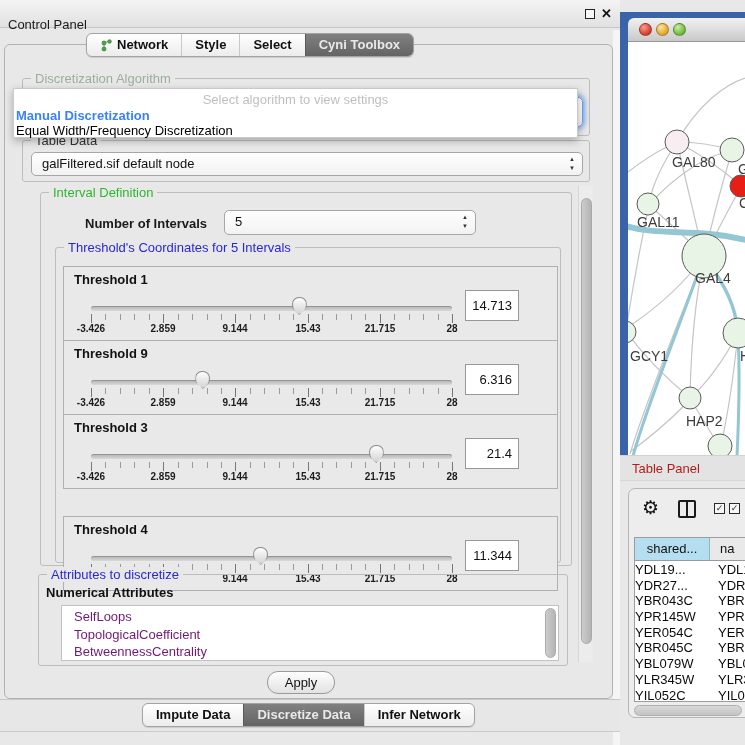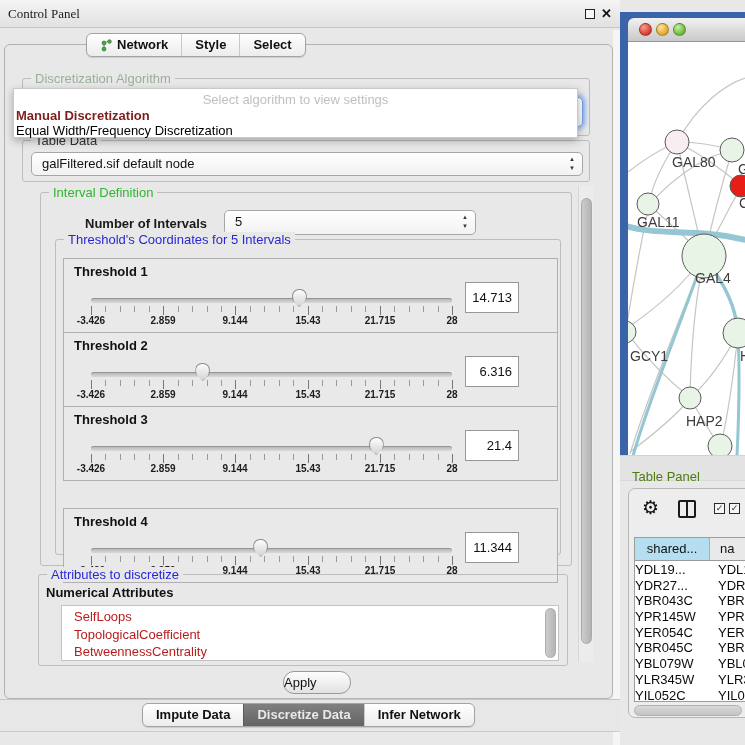--- a/index.html
+++ b/index.html
@@ -2,21 +2,21 @@
 <html style="--frame-blue: #3a63a8; --legend-green: #2fb62f; --legend-blue: #2727d8; --focus-blue: #6f9ee8; --header-blue: #b5def0; --node-green: #e8f5e6; --node-pink: #f8edf1; --node-red: #e81d16; --edge-teal: #94c6d4; --edge-gray: #c5c5c5;"><head>
 <meta charset="utf-8">
 <style>
   * { margin:0; padding:0; box-sizing:border-box; }
   html,body { width:745px; height:745px; font-family:"Liberation Sans", sans-serif; }
   #app { position:relative; width:745px; height:745px; background:#e8e8e8; overflow:hidden; font-size:13px; color:#1a1a1a; }
 
   
   .cp-titlebar { position:absolute; left:0; top:0; width:620px; height:28px;
     background:linear-gradient(#f4f4f4,#e1e1e1); border-bottom:1px solid #c6c6c6; }
-  .cp-title { position:absolute; left:8px; top:0; line-height:28px; color:#1b1b1b;font-family:Liberation Serif, serif; }
+  .cp-title { position:absolute; left:8px; top:11px; line-height:28px; color:#1b1b1b; }
   .float-icon { position:absolute; left:585px; top:9px; width:10px; height:10px; border:1.5px solid #222; background:#f7f7f7; }
   .close-icon { position:absolute; left:601px; top:5px; font-size:13px; font-weight:bold; color:#111; line-height:18px; }
 
   .cp-body { position:absolute; left:4px; top:44px; width:609px; height:655px;
     border:1px solid #b2b2b2; border-radius:6px; background:#e8e8e8; }
   .white-strip { position:absolute; left:613px; top:30px; width:7px; height:715px; background:#f5f5f5; }
 
   
   .seg { position:absolute; display:flex; height:24px; border:1px solid #a3a3a3; border-radius:6px;
     overflow:hidden; background:linear-gradient(#ffffff,#ececec); z-index:30; box-shadow:0 1px 1px rgba(0,0,0,.12); }
@@ -36,21 +36,21 @@
 
   .combo { position:absolute; background:linear-gradient(#ffffff,#f2f2f2); border:1px solid #a6a6a6;
     border-radius:5px; line-height:22px; padding-left:10px; color:#111; }
   .combo .stepper { position:absolute; right:7px; top:2px; font-size:6px; color:#333; line-height:9px; text-align:center; }
   .combo.focus { border:1px solid var(--focus-blue,#6f9ee8); box-shadow:0 0 5px 2px rgba(95,150,235,.75); }
 
   
   .popup { position:absolute; left:13px; top:88px; width:565px; height:50px; background:#fff;
     border:1px solid #c9c9c9; box-shadow:0 3px 8px rgba(0,0,0,.28); z-index:40; }
   .popup-prompt { position:absolute; left:0; top:3px; width:100%; text-align:center; color:#bfbfbf; }
-  .popup-opt1 { position:absolute; left:2px; top:19px; font-weight:bold; color:#7f1d1d; }
+  .popup-opt1 { position:absolute; left:2px; top:19px; font-weight:bold; color:#3b82f6; }
   .popup-opt2 { position:absolute; left:2px; top:34px; color:#000; }
 
   
   .th-rows { position:absolute; left:7px; top:18px; width:495px; height:298px; }
   .th-row { position:absolute; left:0; width:495px; height:75px; border:1px solid #b0b0b0; background:#e9e9e9; }
   .th-label { position:absolute; left:10px; top:5px; font-weight:bold; color:#111; }
   .sl-track { position:absolute; left:27px; top:39px; width:361px; height:5px; border-radius:3px;
     background:linear-gradient(#b9b9b9,#d9d9d9); border-top:1px solid #949494; }
   .sl-ticks-minor { position:absolute; left:27px; top:47px; width:362px; height:6px;
     background:repeating-linear-gradient(to right,#9a9a9a 0,#9a9a9a 1px,transparent 1px,transparent 14.44px); }
@@ -66,41 +66,41 @@
   
   .vscroll { position:absolute; left:578px; top:186px; width:15px; height:476px; background:#ececec; border-left:1px solid #d6d6d6; }
   .vscroll .thumb { position:absolute; left:2px; top:12px; width:11px; height:446px; border-radius:6px;
     background:linear-gradient(to right,#cccccc,#b3b3b3); border:1px solid #a9a9a9; }
   .list-scroll { position:absolute; right:2px; top:2px; width:11px; height:50px; border-radius:6px;
     background:linear-gradient(to right,#cdcdcd,#b5b5b5); border:1px solid #ababab; }
 
   .attr-header { position:absolute; left:7px; top:10px; font-weight:bold; color:#111; }
   .attr-list { position:absolute; left:22px; top:30px; width:498px; height:56px; background:#fff;
     border:1px solid #c2c2c2; overflow:hidden; padding:2px 0 0 12px; }
-  .attr-list .item { line-height:17.5px; color:#b91c1c; }
-
-  .apply-btn { position:absolute; left:283px; top:671px; width:68px; height:23px; border:1px solid #9a9a9a;
-    border-radius:11px; background:linear-gradient(#fefefe,#e2e2e2); line-height:21px; color:#111; z-index:20;}
+  .attr-list .item { line-height:17.5px; color:#701a75; }
+
+  .apply-btn { position:absolute; left:267px; top:671px; width:68px; height:23px; border:1px solid #9a9a9a;
+    border-radius:11px; background:linear-gradient(#fefefe,#e2e2e2); text-align:center; line-height:21px; color:#111; z-index:20;}
   .bottom-strip { position:absolute; left:0; top:699px; width:620px; height:33px; background:#e7e7e7;
     border-top:1px solid #c7c7c7; border-bottom:1px solid #cbcbcb; }
 
   
   .net-window { position:absolute; left:620px; top:12px; width:137px; height:452px; background:var(--frame-blue,#3a63a8); }
   .net-titlebar { position:absolute; left:8px; top:6px; width:117px; height:24px;
     background:linear-gradient(#f1f1f1,#c9c9c9); border-bottom:1px solid #979797; border-top-left-radius:6px; }
   .light { position:absolute; top:5px; width:13px; height:13px; border-radius:50%; border:1px solid rgba(0,0,0,.3); }
   .light.red    { left:11px; background:radial-gradient(circle at 35% 30%, #ff9a90, #d63a2e 70%); }
   .light.yellow { left:28px; background:radial-gradient(circle at 35% 30%, #ffe49a, #e3a42a 70%); }
   .light.green  { left:45px; background:radial-gradient(circle at 35% 30%, #c7f0a0, #6cb73a 70%); }
   .net-canvas { position:absolute; left:8px; top:30px; width:117px; height:415px; background:#ffffff; overflow:hidden; }
 
   
   .tp-titlebar { position:absolute; left:620px; top:455px; width:125px; height:26px; background:#e3e3e3;
     border-top:1px solid #d2d2d2; border-bottom:1px solid #d8d8d8; }
-  .tp-title { position:absolute; left:12px; top:8px; line-height:26px; color:#4d7c0f; }
+  .tp-title { position:absolute; left:12px; top:0; line-height:26px; color:#b91c1c; }
   .tp-window { position:absolute; left:628px; top:488px; width:120px; height:230px; background:#ededed;
     border:1px solid #b6b6b6; border-radius:7px 0 0 7px; }
   .gear-icon { position:absolute; left:13px; top:7px; font-size:19px; color:#111; }
   .split-icon { position:absolute; left:49px; top:11px; width:18px; height:18px; border:2px solid #1a1a1a; border-radius:2px; }
   .split-icon::after { content:""; position:absolute; left:6px; top:0; width:2px; height:14px; background:#1a1a1a; }
   .cb-icon { position:absolute; top:14px; width:11px; height:11px; border:1.5px solid #2a2a2a; font-size:9px;
     line-height:9px; text-align:center; color:#2a2a2a; background:#f6f6f6; }
   .tp-table { position:absolute; left:5px; top:48px; width:112px; height:165px; background:#fff; border:1px solid #9d9d9d; overflow:hidden;}
   .tp-hrow { display:flex; height:23px; border-bottom:1px solid #9a9a9a; background:#e9e9e9; }
   .tp-hcell1 { width:75px; background:var(--header-blue,#b5def0); border-right:1px solid #8fb6c6;
@@ -138,20 +138,23 @@
         <circle cx="9.5" cy="2.5" r="1.8" fill="#4ca64c" stroke="#2e7a2e" stroke-width=".7"></circle>
       </svg>
       <span>Network</span>
     </div>
     <div class="tab">
         <span>Style</span>
       </div>
     <div class="tab">
         <span>Select</span>
       </div>
+    <div class="tab sel">
+        <span>Cyni Toolbox</span>
+      </div>
   </div>
 
   <div class="gbox" style="left:22px; top:78px; width:568px; height:58px;">
     <span class="legend muted">Discretization Algorithm</span>
     <div class="combo focus" style="left:8px; top:18px; width:552px; height:30px; line-height:28px;">
       <span class="stepper"><span>▲</span><br><span>▼</span></span>
     </div>
   </div>
 
   <div class="popup">
@@ -169,41 +172,41 @@
   </div>
 
   <div class="gbox" style="left:40px; top:192px; width:532px; height:374px;">
     <span class="legend green">Interval Definition</span>
     <span style="position:absolute; left:44px; top:23px; font-weight:bold;">Number of Intervals</span>
     <div class="combo" style="left:183px; top:17px; width:252px; height:25px;">
       <span>5</span>
       <span class="stepper"><span>▲</span><br><span>▼</span></span>
     </div>
 
-    <div class="gbox" style="left:14px; top:46px; width:506px; height:316px;">
+    <div class="gbox" style="left:14px; top:54px; width:506px; height:316px;">
       <span class="legend blue">Threshold's Coordinates for 5 Intervals</span>
       <div class="th-rows">
 
         <div class="th-row" style="top:0;">
           <div class="th-label">Threshold 1</div>
           <div class="sl-track"></div>
           <div class="sl-ticks-minor"></div>
           <div class="sl-ticks-major"></div>
           <div class="sl-thumb" style="left: 227.8px;"></div>
           <span class="sl-lab" style="left:27px">-3.426</span>
           <span class="sl-lab" style="left:99px">2.859</span>
           <span class="sl-lab" style="left:171px">9.144</span>
           <span class="sl-lab" style="left:244px">15.43</span>
           <span class="sl-lab" style="left:316px">21.715</span>
           <span class="sl-lab" style="left:388px">28</span>
           <div class="th-value">14.713</div>
         </div>
 
         <div class="th-row" style="top:74px;">
-          <div class="th-label">Threshold 2</div>
+          <div class="th-label">Threshold 9</div>
           <div class="sl-track"></div>
           <div class="sl-ticks-minor"></div>
           <div class="sl-ticks-major"></div>
           <div class="sl-thumb" style="left: 131.4px;"></div>
           <span class="sl-lab" style="left:27px">-3.426</span>
           <span class="sl-lab" style="left:99px">2.859</span>
           <span class="sl-lab" style="left:171px">9.144</span>
           <span class="sl-lab" style="left:244px">15.43</span>
           <span class="sl-lab" style="left:316px">21.715</span>
           <span class="sl-lab" style="left:388px">28</span>

